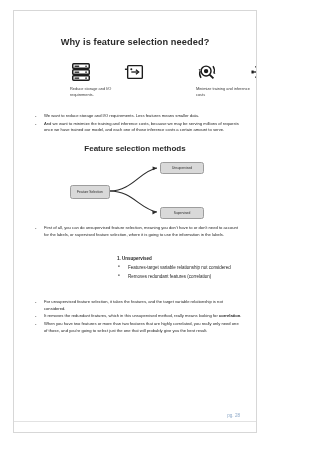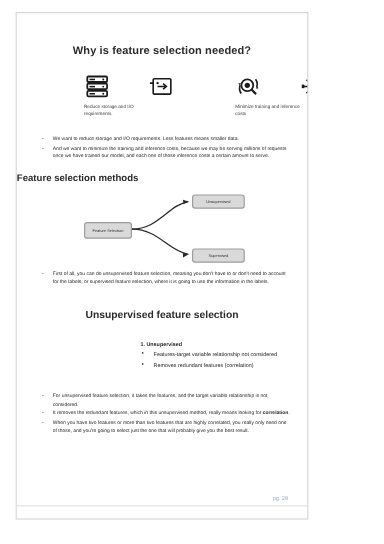--- a/index.html
+++ b/index.html
@@ -27,20 +27,21 @@
   }
   .h1 {
     text-align: center;
     font-size: 9.2px;
     font-weight: 600;
     letter-spacing: .1px;
     color: #2b2b2b;
     margin-top: 26px;
   }
   .h2 {
+    text-align: center;
     font-size: 8px;
     font-weight: 600;
     color: #2b2b2b;
   }
   .h2.left {
     text-align: center;
     font-size: 8.6px;
   }
   
   .icon-strip {
@@ -273,21 +274,20 @@
     </svg>
     <div class="node node-root">Feature Selection</div>
     <div class="node node-unsup">Unsupervised</div>
     <div class="node node-sup">Supervised</div>
   </div>
 
   <ul class="b">
     <li>First of all, you can do unsupervised feature selection, meaning you don't have to or don't need to account for the labels, or supervised feature selection, where it is going to use the information in the labels.</li>
   </ul>
 
-  <div class="h2 left" style="margin-top:18px">Unsupervised feature selection</div>
 
   <ol class="n" style="margin-top:16px">
     <li>Unsupervised</li>
   </ol>
 
   <ul class="inner">
     <li>Features-target variable relationship not considered</li>
     <li>Removes redundant features (correlation)</li>
   </ul>
 

